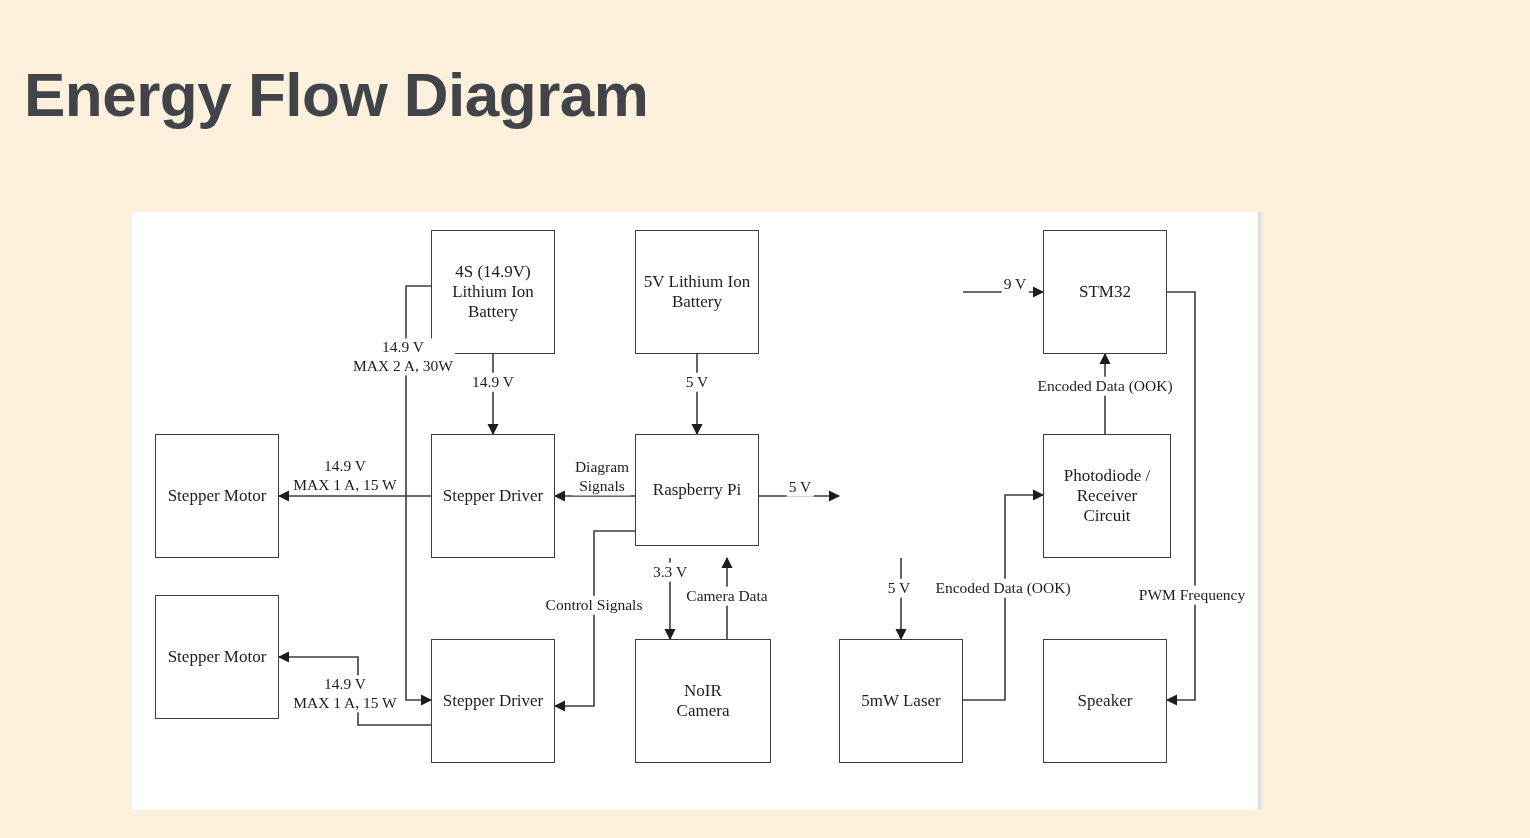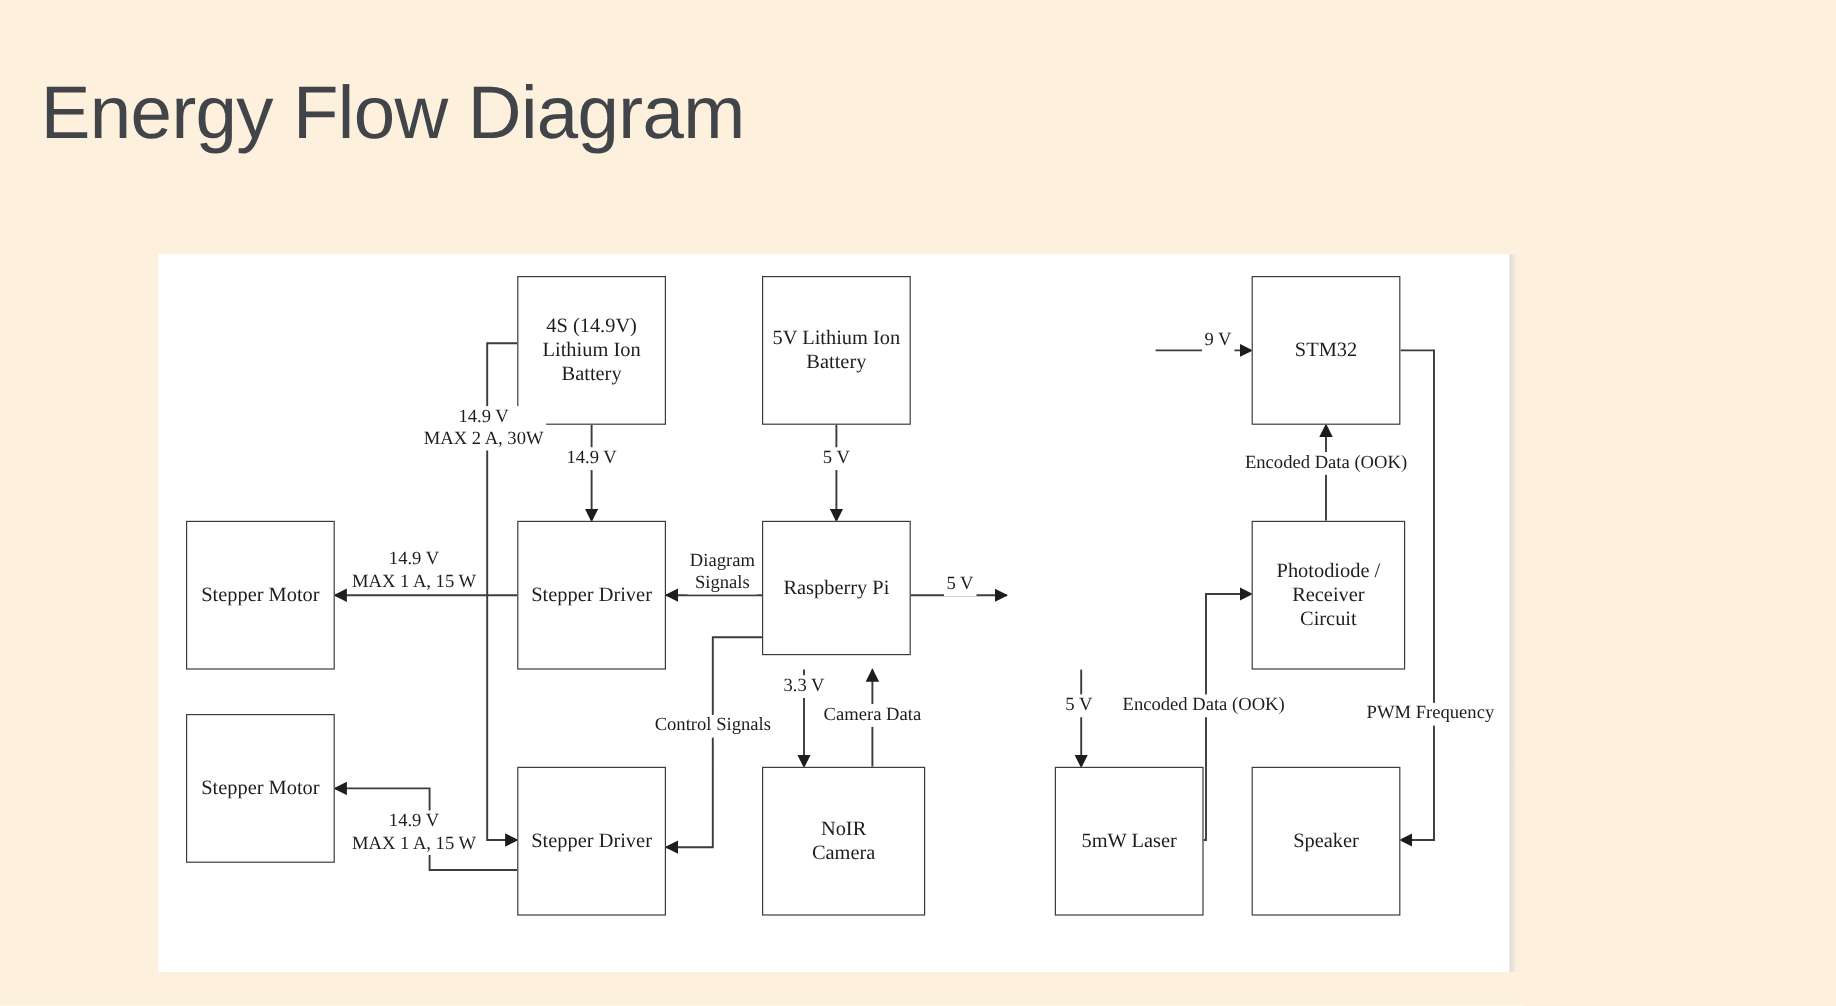--- a/index.html
+++ b/index.html
@@ -13,25 +13,25 @@
     font-family: "Liberation Serif", serif;
     overflow: hidden;
   }
   #root {
     position: relative;
     width: 1530px;
     height: 838px;
   }
   #page-title {
     position: absolute;
-    left: 34px;
+    left: 24px;
     top: 64px;
     font-family: "Liberation Sans", sans-serif;
     font-size: 62px;
-    font-weight: 400;
+    font-weight: 700;
     color: #414449;
     letter-spacing: -0.5px;
     line-height: 1.0;
     white-space: nowrap;
   }
   #canvas {
     position: absolute;
     left: 132px;
     top: 212px;
     width: 1126px;
@@ -139,21 +139,21 @@
   <div class="node-box" style="left:155px;top:434px;width:124px;height:124px;">Stepper Motor</div>
   <div class="node-box" style="left:431px;top:434px;width:124px;height:124px;">Stepper Driver</div>
   <div class="node-box" style="left:635px;top:434px;width:124px;height:112px;">Raspberry Pi</div>
   <div class="node-box" style="left:1043px;top:434px;width:128px;height:124px;">Photodiode /
 Receiver
 Circuit</div>
   <div class="node-box" style="left:155px;top:595px;width:124px;height:124px;">Stepper Motor</div>
   <div class="node-box" style="left:431px;top:639px;width:124px;height:124px;">Stepper Driver</div>
   <div class="node-box" style="left:635px;top:639px;width:136px;height:124px;">NoIR
 Camera</div>
-  <div class="node-box" style="left:839px;top:639px;width:124px;height:124px;margin-left:40px;">5mW Laser</div>
+  <div class="node-box" style="left:839px;top:639px;width:124px;height:124px;">5mW Laser</div>
   <div class="node-box" style="left:1043px;top:639px;width:124px;height:124px;">Speaker</div>
 
   <div class="edge-label" style="left: 493px; top: 382px; transform: translate(-50%, -50%);">14.9 V</div>
   <div class="edge-label" style="left: 403px; top: 357px; transform: translate(-50%, -50%);">14.9 V
 MAX 2 A, 30W</div>
   <div class="edge-label" style="left: 697px; top: 382px; transform: translate(-50%, -50%);">5 V</div>
   <div class="edge-label" style="left: 1003px; top: 284px; transform: translate(-50%, -50%); margin-left: 12px;">9 V</div>
   <div class="edge-label" style="left: 345px; top: 476px; transform: translate(-50%, -50%);">14.9 V
 MAX 1 A, 15 W</div>
   <div class="edge-label" style="left: 602px; top: 477px; transform: translate(-50%, -50%);">Diagram

